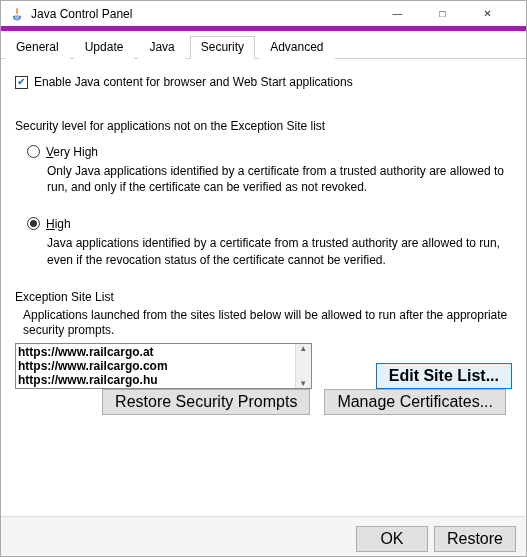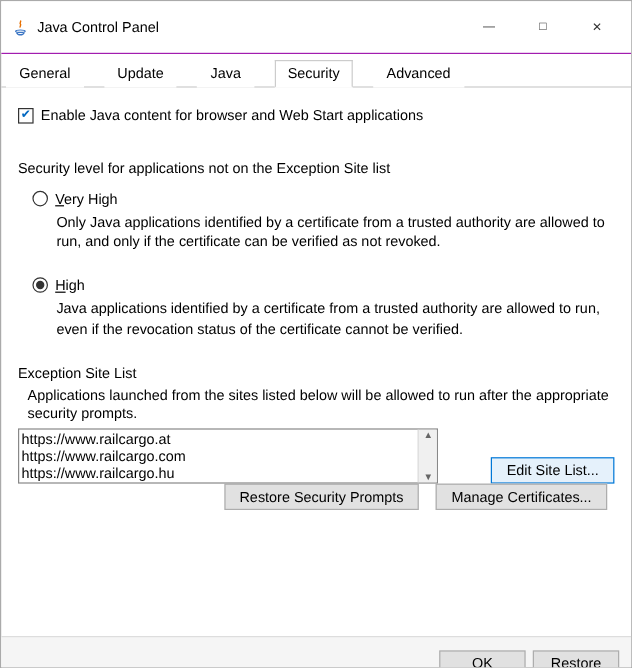--- a/index.html
+++ b/index.html
@@ -8,26 +8,26 @@
     font-family: "Segoe UI", Tahoma, sans-serif;
     font-size: 12px;
     background: #fff;
     color: #000;
     width: 527px;
     height: 557px;
     overflow: hidden;
     border: 1px solid #aaa;
   }
   .titlebar {
-    height: 44px;
+    height: 30px;
     display: flex;
     align-items: center;
-    padding: 0 6px 0 8px;
-    background: #fff;
-    border-bottom: 1px solid #a21caf;
+    padding: 0 16px 0 8px;
+    background: #fff;
+    border-bottom: 5px solid #a21caf;
   }
   .app-icon {
     width: 16px; height: 16px;
     margin-right: 6px;
     display: inline-flex;
     align-items: center;
     justify-content: center;
   }
   .title-text { flex: 0 0 auto; }
   .title-spacer { flex: 1; }
@@ -37,21 +37,21 @@
     display: flex; align-items: center; justify-content: center;
     font-family: "Segoe UI Symbol", sans-serif;
     font-size: 10px;
     color: #333;
   }
 
   .tabs {
     display: flex;
     border-bottom: 1px solid #ccc;
     padding: 4px 4px 0 4px;
-    gap: 17px;
+    gap: 4px;
   }
   .tab {
     padding: 3px 10px 4px 10px;
     border: 1px solid transparent;
     border-bottom: none;
     position: relative;
     top: 1px;
     background: #fff;
     color: #000;
     cursor: default;
@@ -100,21 +100,21 @@
   .radio-label .ul { text-decoration: underline; }
   .radio-desc {
     margin: 4px 0 22px 20px;
     line-height: 1.35;
     color: #000;
   }
 
   .exc-title { margin-top: 14px; margin-bottom: 4px; }
   .exc-desc { margin: 0 0 4px 8px; line-height:1.3; }
 
-  .exc-row { display:flex; align-items:flex-start; gap:44px; }
+  .exc-row { display:flex; align-items:flex-start; gap:64px;font-weight:bold; }
   .sitebox {
     width: 360px; height: 46px;
     border: 1px solid #888;
     background: #fff;
     position: relative;
     overflow: hidden;
     font-size: 12px;
   }
   .sitebox-inner { padding: 1px 2px; }
   .site-item { line-height: 14px; white-space: nowrap; }
@@ -124,21 +124,21 @@
     display:flex; flex-direction:column; justify-content:space-between;
     align-items:center; font-size:8px; color:#666;
   }
   .btn {
     min-width: 80px;
     padding: 3px 12px;
     background: #e1e1e1;
     border: 1px solid #adadad;
     text-align: center;
     cursor: default;
-    font-size: 12px;
+    font-size: 16px;
     white-space: nowrap;
   }
   .btn.highlight {
     background: #e5f1fb;
     border-color: #0078d7;
   }
   .edit-col { display:flex; align-items:flex-end; height:46px; }
 
   .mid-buttons {
     display:flex; justify-content:flex-end; gap:14px;

